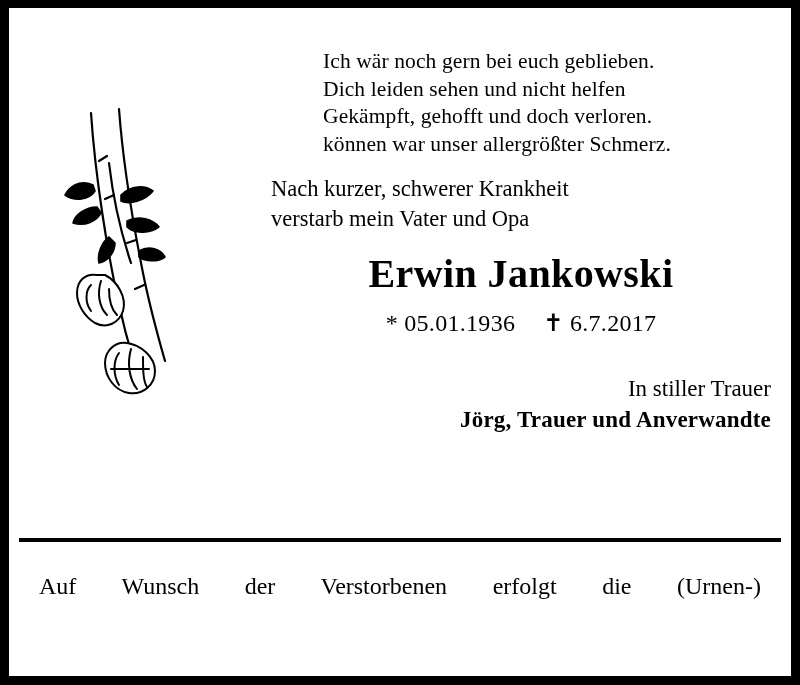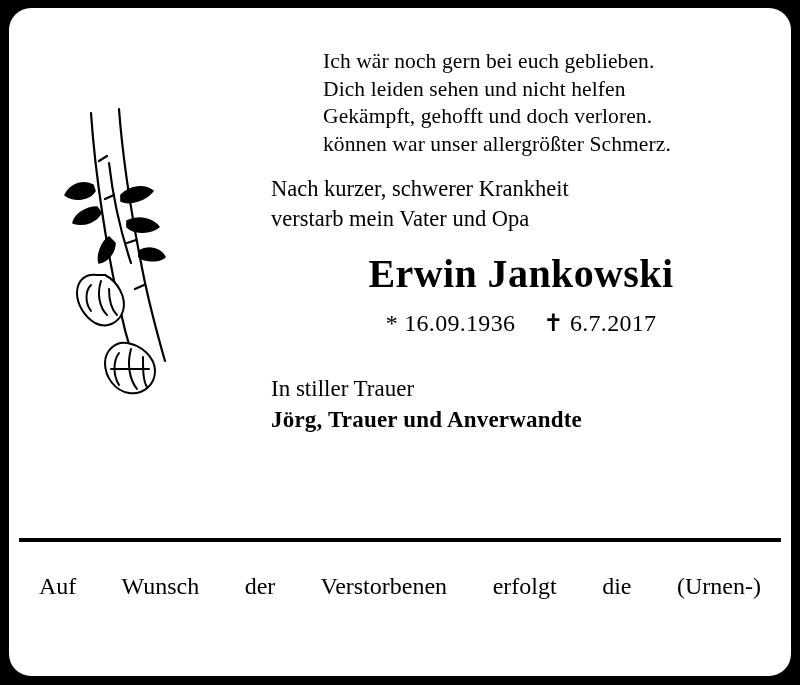--- a/index.html
+++ b/index.html
@@ -22,21 +22,20 @@
     padding: 8px 9px 9px 9px;
   }
   .inner {
     box-sizing: border-box;
     width: 100%;
     height: 100%;
     background: #ffffff;
     position: relative;
     display: flex;
     flex-direction: column;
-    border-radius: 22px;
   }
   
   .upper {
     position: relative;
     flex: 0 0 auto;
     height: 530px;
   }
   .rose {
     position: absolute;
     left: 52px;
@@ -83,20 +82,21 @@
     white-space: nowrap;
   }
   .dates .gap {
     display: inline-block;
     width: 28px;
   }
   .mourning {
     margin-top: 36px;
     font-size: 23px;
     line-height: 31px;
+    text-align: right;
   }
   .mourning .line2 {
     font-weight: bold;
     letter-spacing: 0.2px;
   }
   
   .divider {
     flex: 0 0 auto;
     height: 4px;
     background: #000000;
@@ -172,21 +172,21 @@
         </div>
 
         <div class="intro">
           <div>Nach kurzer, schwerer Krankheit</div>
           <div>verstarb mein Vater und Opa</div>
         </div>
 
         <div class="name">Erwin Jankowski</div>
 
         <div class="dates">
-          <span>* 16.09.1936</span><span class="gap"></span><span>✝ 6.7.2017</span>
+          <span>* 05.01.1936</span><span class="gap"></span><span>✝ 6.7.2017</span>
         </div>
 
         <div class="mourning">
           <div class="line1">In stiller Trauer</div>
           <div class="line2">Jörg, Trauer und Anverwandte</div>
         </div>
 
       </div>
     </div>
 

